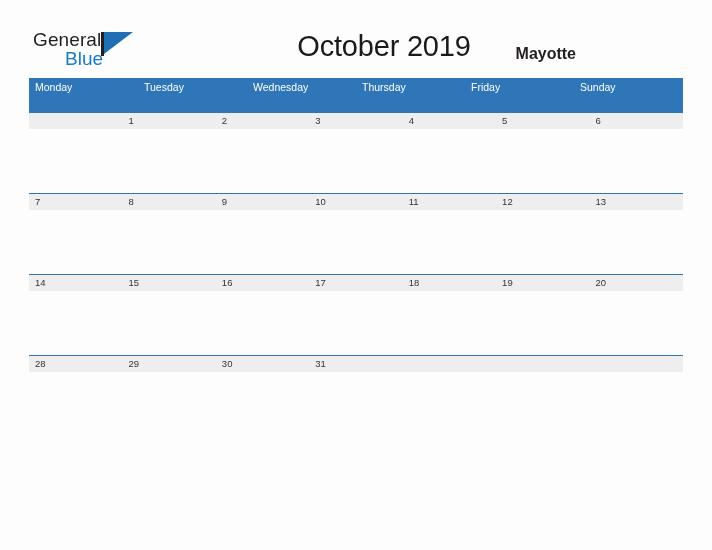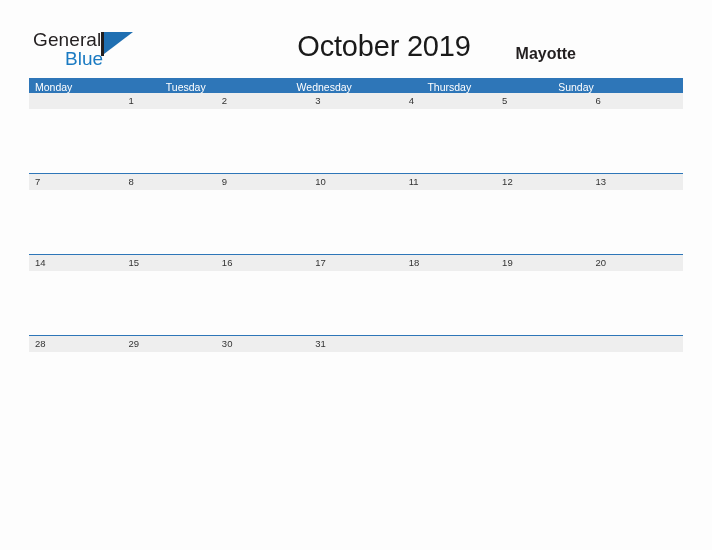--- a/index.html
+++ b/index.html
@@ -103,21 +103,21 @@
   
   .cal {
     position: absolute;
     left: 29px;
     top: 78px;
     width: 654px;
   }
   .dow-row {
     display: flex;
     width: 654px;
-    height: 14px;
+    height: 34px;
     background: #2e76b8;
   }
   .dow {
     flex: 1 1 0;
     color: #ffffff;
     font-size: 10.5px;
     line-height: 18px;
     padding-left: 6px;
     box-sizing: border-box;
     white-space: nowrap;
@@ -176,20 +176,21 @@
     <div class="cal-region">Mayotte</div>
   </div>
 
   <div class="cal">
 
     <div class="dow-row">
       <div class="dow">Monday</div>
       <div class="dow">Tuesday</div>
       <div class="dow">Wednesday</div>
       <div class="dow">Thursday</div>
+      <div class="dow">Friday</div>
       <div class="dow">Sunday</div>
     </div>
 
     <div class="week">
       <div class="date-strip">
         <div class="date-cell"></div>
         <div class="date-cell">1</div>
         <div class="date-cell">2</div>
         <div class="date-cell">3</div>
         <div class="date-cell">4</div>

